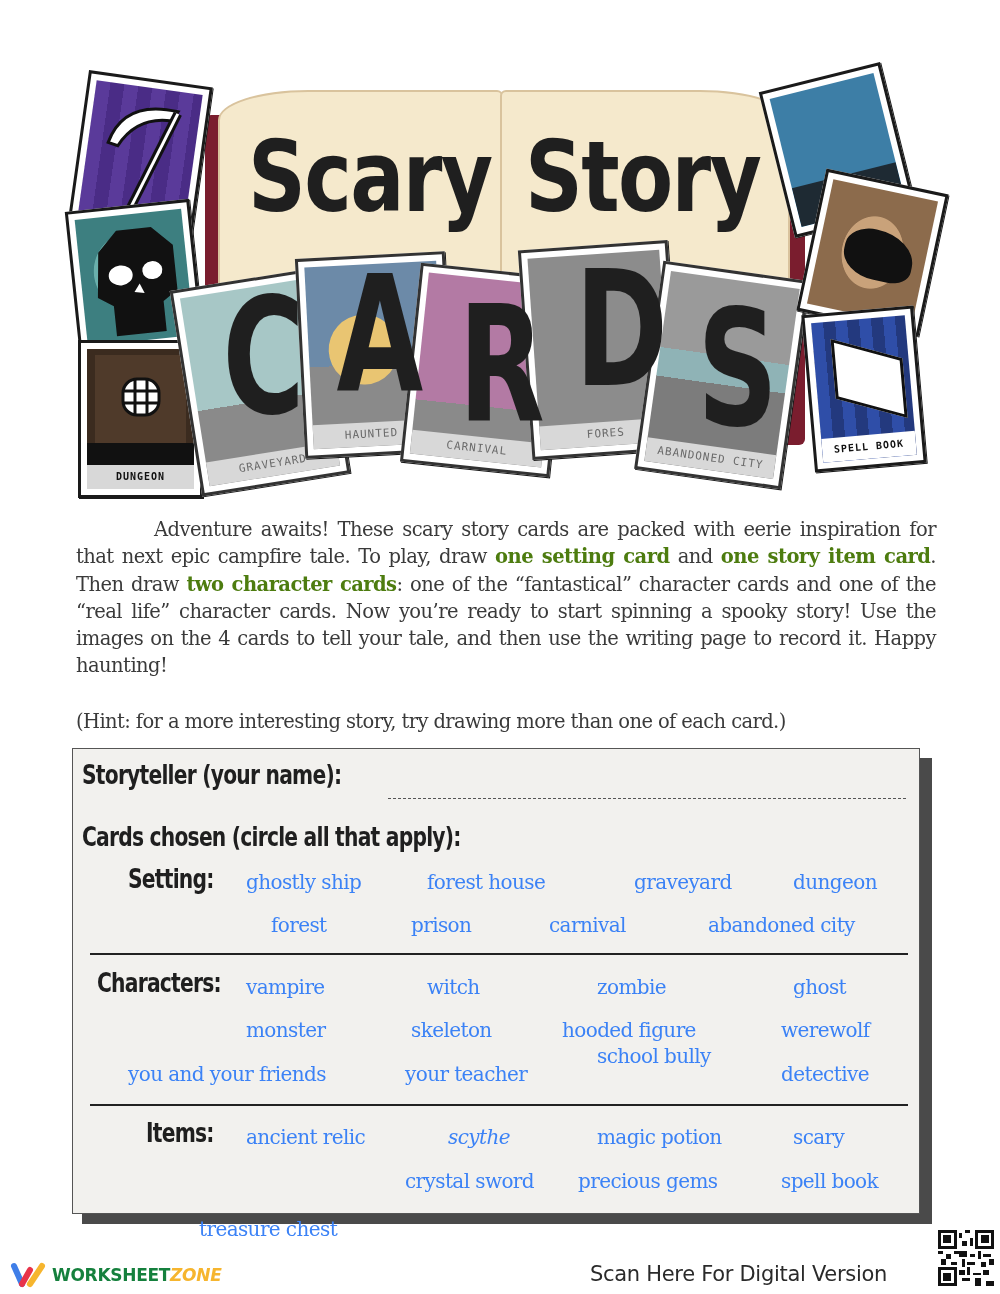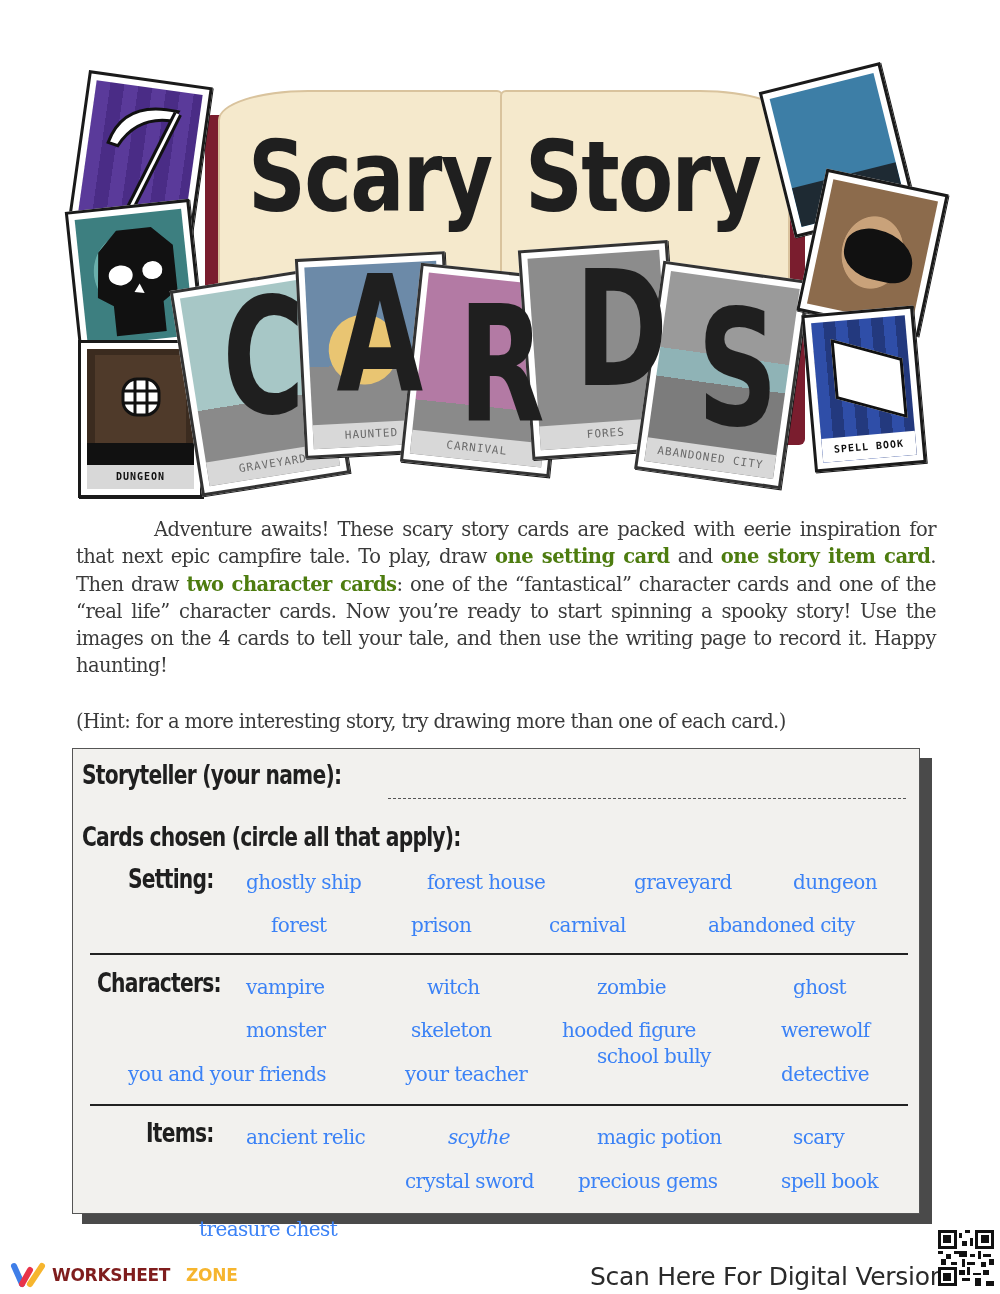--- a/index.html
+++ b/index.html
@@ -64,25 +64,25 @@
   .divider { position: absolute; left: 90px; width: 818px; height: 2px; background: #222; }
   .opt {
     position: absolute; font-family: "DejaVu Serif", serif; font-size: 20px;
     color: #3b82f6; letter-spacing: -0.6px; white-space: nowrap;
   }
 
   
   .logo { position: absolute; left: 10px; top: 1262px; height: 26px; display: flex; align-items: center; }
   .logo-mark { width: 38px; height: 26px; position: relative; }
   .logo-text { font-family: "DejaVu Sans", sans-serif; font-weight: bold; font-size: 17px; letter-spacing: -0.3px; margin-left: 4px; }
-  .logo-text .ws { color: #7f1d1d; }
-  .logo-text .zone { color: #f6b52e; margin-left: 16px; }
+  .logo-text .ws { color: #15803d; }
+  .logo-text .zone { color: #f6b52e; margin-left: 0; font-style: italic; }
   .scan-text {
     position: absolute; left: 590px; top: 1262px; font-family: "DejaVu Sans", sans-serif;
-    font-size: 25px; color: #2a2a2a; letter-spacing: -0.3px;
+    font-size: 21px; color: #2a2a2a; letter-spacing: -0.3px;
   }
   .qr { position: absolute; left: 938px; top: 1230px; width: 56px; height: 56px; }
 </style>
 </head>
 <body>
 
 <div class="hero">
   <div class="book-cover"></div>
   <div class="book-page left"></div>
   <div class="book-page right"></div>

